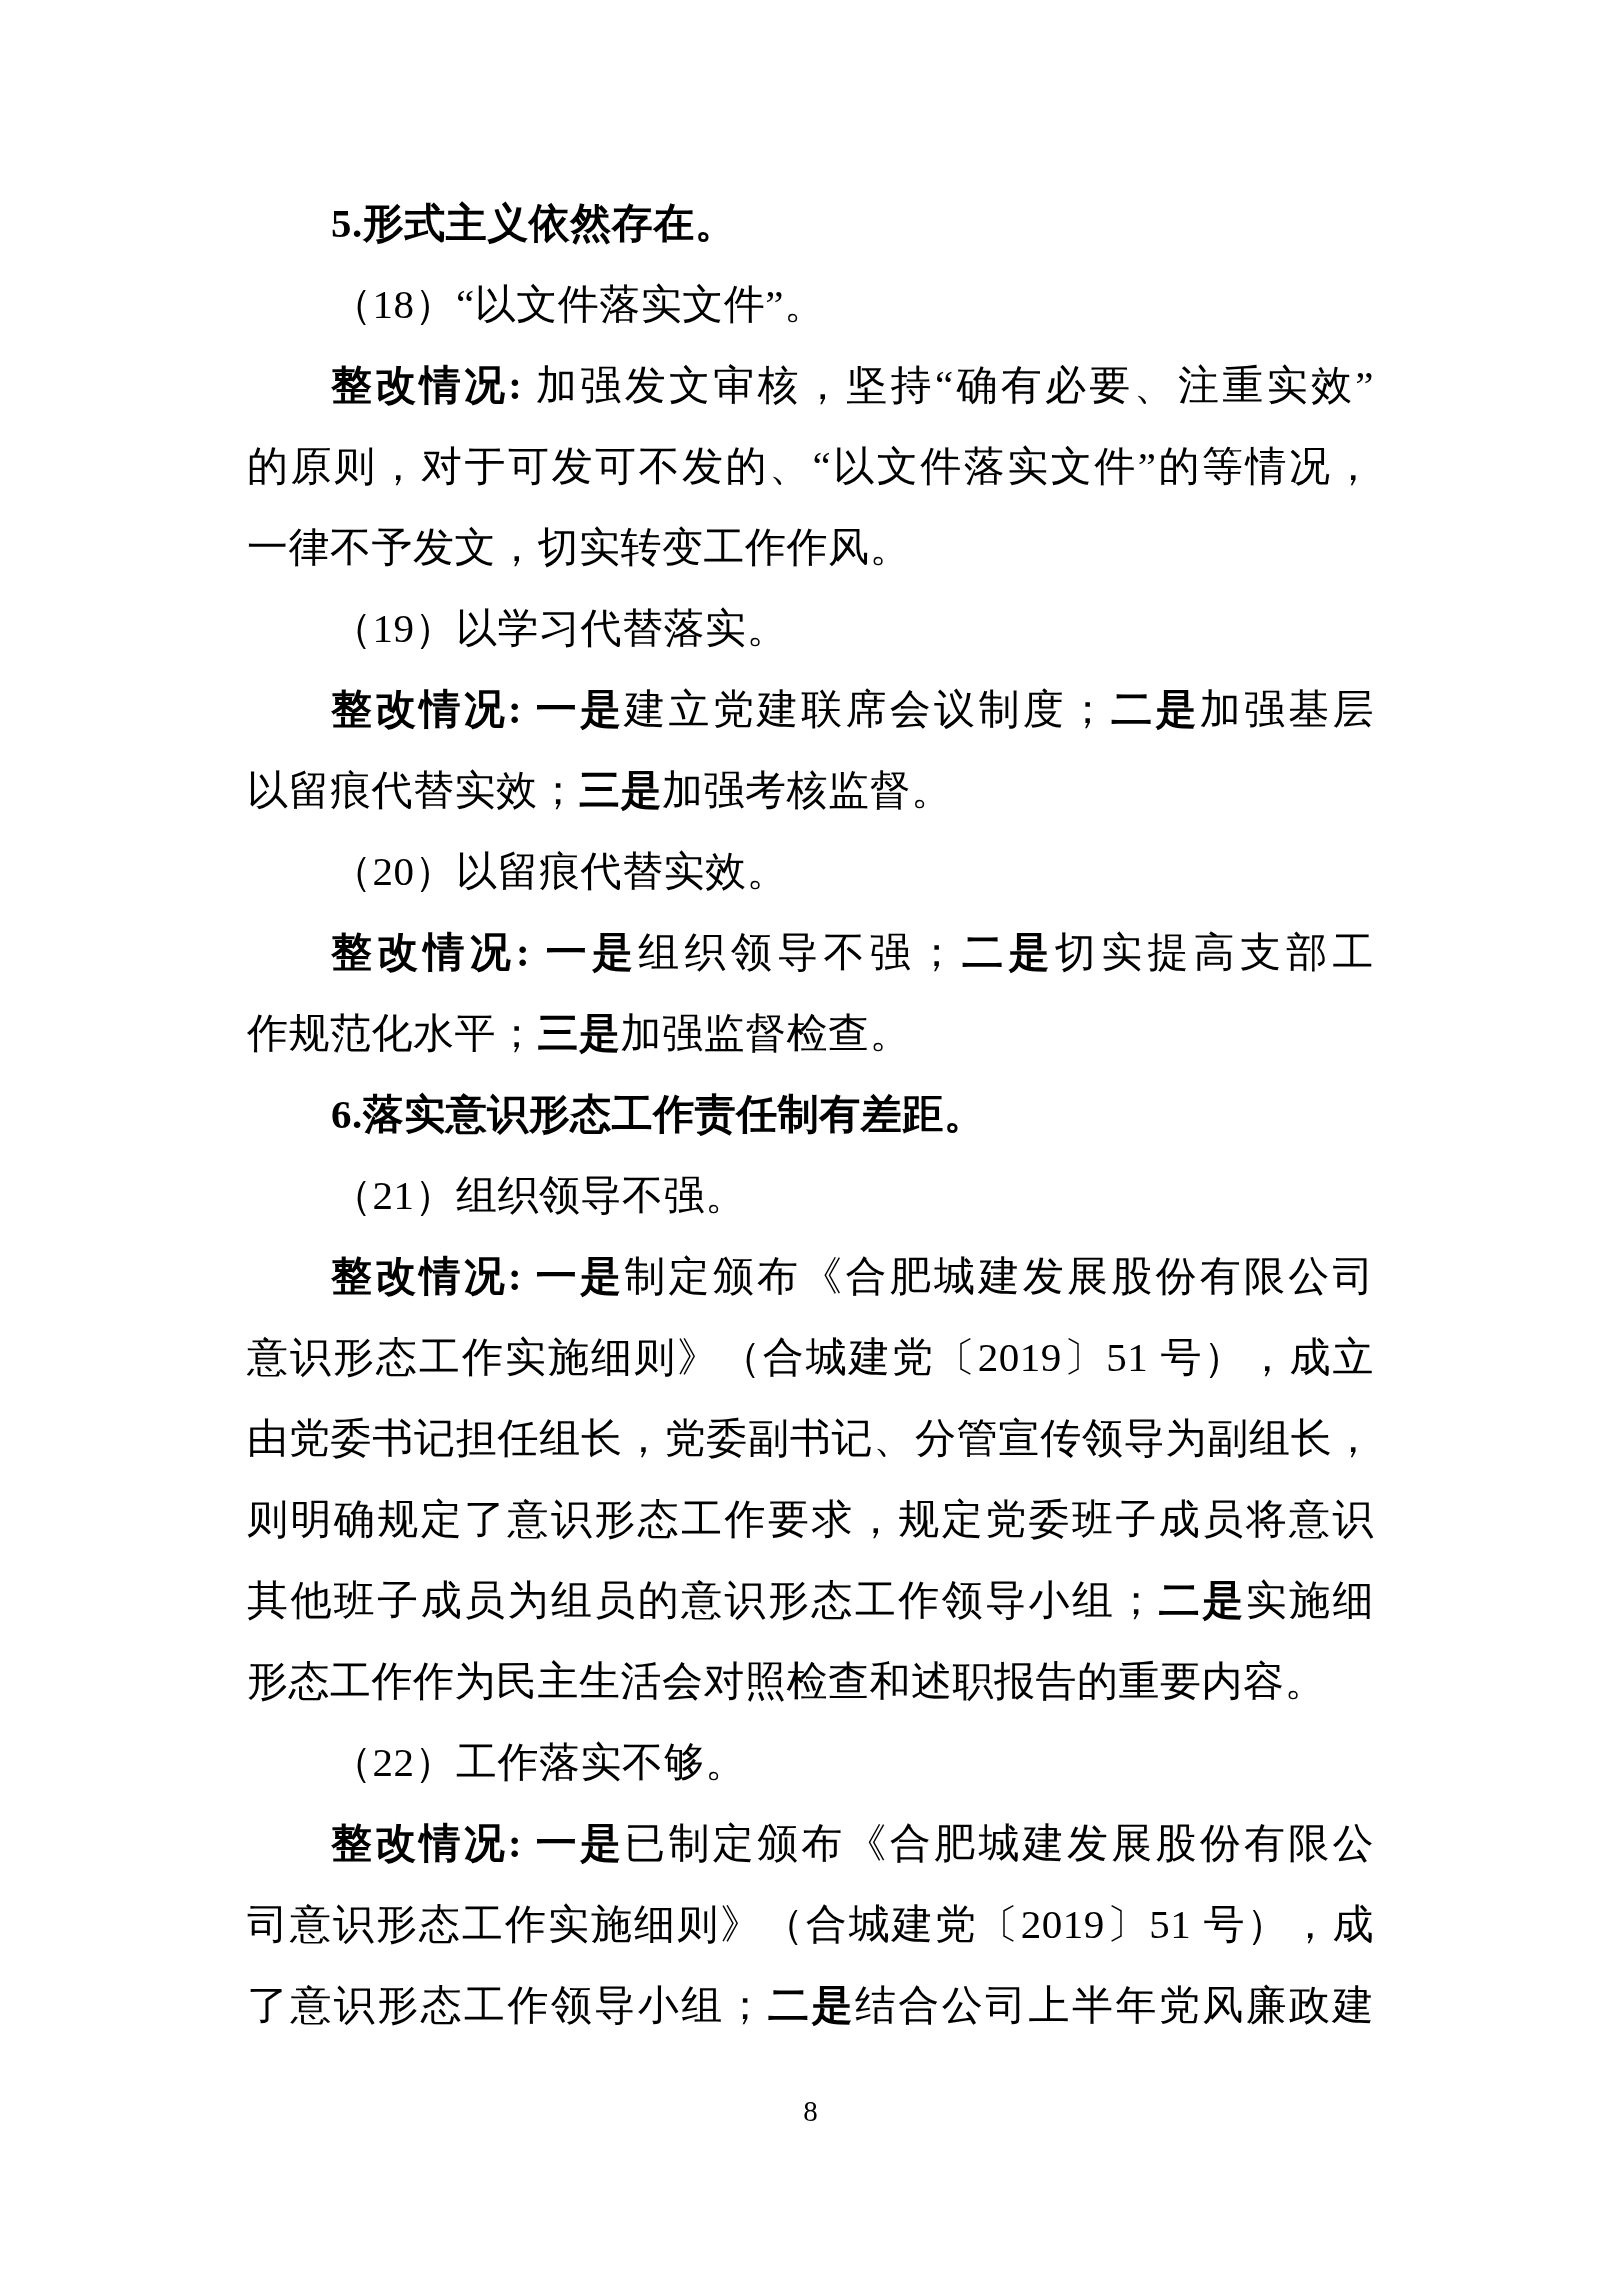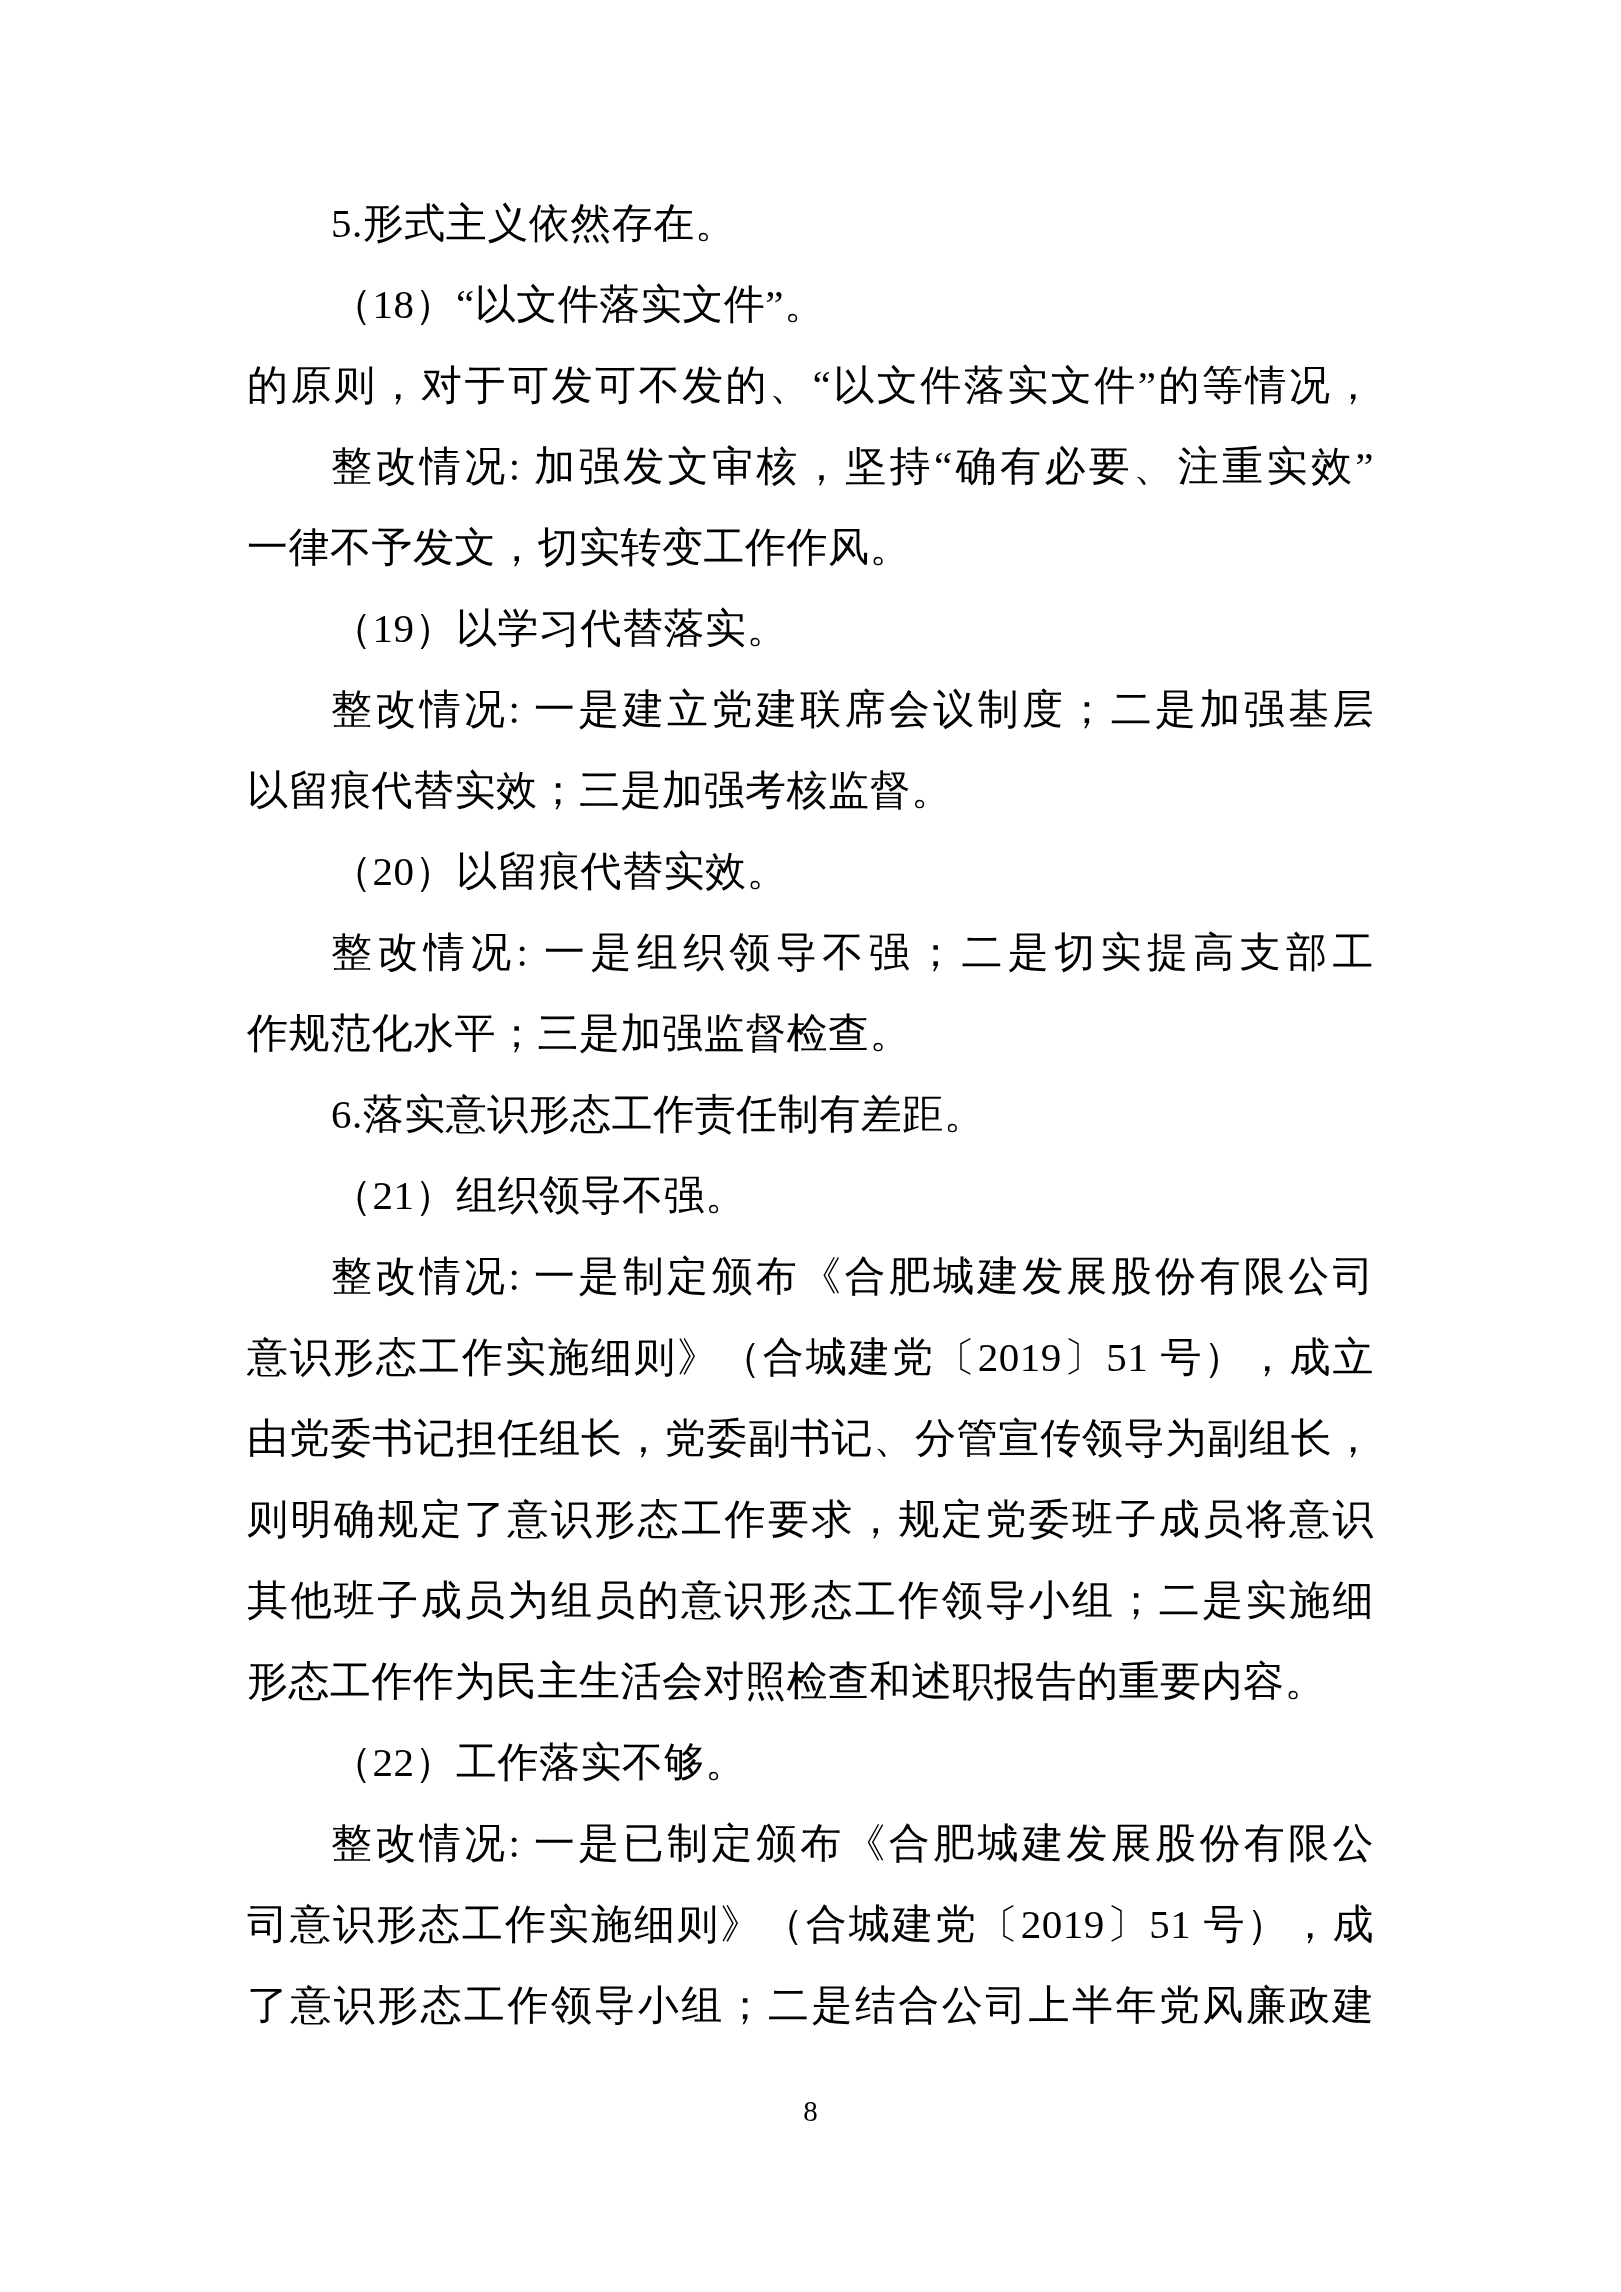--- a/index.html
+++ b/index.html
@@ -42,42 +42,42 @@
   .line.fill {
     text-align-last: justify;
   }
   .line.indent {
     text-indent: 84px;
   }
   .line.heading {
     font-weight: bold;
   }
   .b {
-    font-weight: normal;
+    font-weight: bold;
   }
   .page-number {
     position: absolute;
     left: 0;
     right: 0;
     top: 2094px;
     text-align: center;
     font-size: 29px;
     line-height: 35px;
     font-family: "Liberation Serif", "DejaVu Serif", serif;
   }
 </style>
 </head>
 <body>
 
 <div class="page">
   <div class="doc-body">
       <div class="line indent heading"><span class="b">5.形式主义依然存在。</span></div>
       <div class="line indent"><span>（18）“以文件落实文件”。</span></div>
+      <div class="line indent fill"><span class="b">整改情况:</span><span> 加强发文审核，坚持“确有必要、注重实效”</span></div>
       <div class="line fill"><span>的原则，对于可发可不发的、“以文件落实文件”的等情况，</span></div>
-      <div class="line indent fill"><span class="b">整改情况:</span><span> 加强发文审核，坚持“确有必要、注重实效”</span></div>
       <div class="line"><span>一律不予发文，切实转变工作作风。</span></div>
       <div class="line indent"><span>（19）以学习代替落实。</span></div>
       <div class="line indent fill"><span class="b">整改情况: 一是</span><span>建立党建联席会议制度；</span><span class="b">二是</span><span>加强基层</span></div>
       <div class="line"><span>以留痕代替实效；</span><span class="b">三是</span><span>加强考核监督。</span></div>
       <div class="line indent"><span>（20）以留痕代替实效。</span></div>
       <div class="line indent fill"><span class="b">整改情况: 一是</span><span>组织领导不强；</span><span class="b">二是</span><span>切实提高支部工</span></div>
       <div class="line"><span>作规范化水平；</span><span class="b">三是</span><span>加强监督检查。</span></div>
       <div class="line indent heading"><span class="b">6.落实意识形态工作责任制有差距。</span></div>
       <div class="line indent"><span>（21）组织领导不强。</span></div>
       <div class="line indent fill"><span class="b">整改情况: 一是</span><span>制定颁布《合肥城建发展股份有限公司</span></div>

